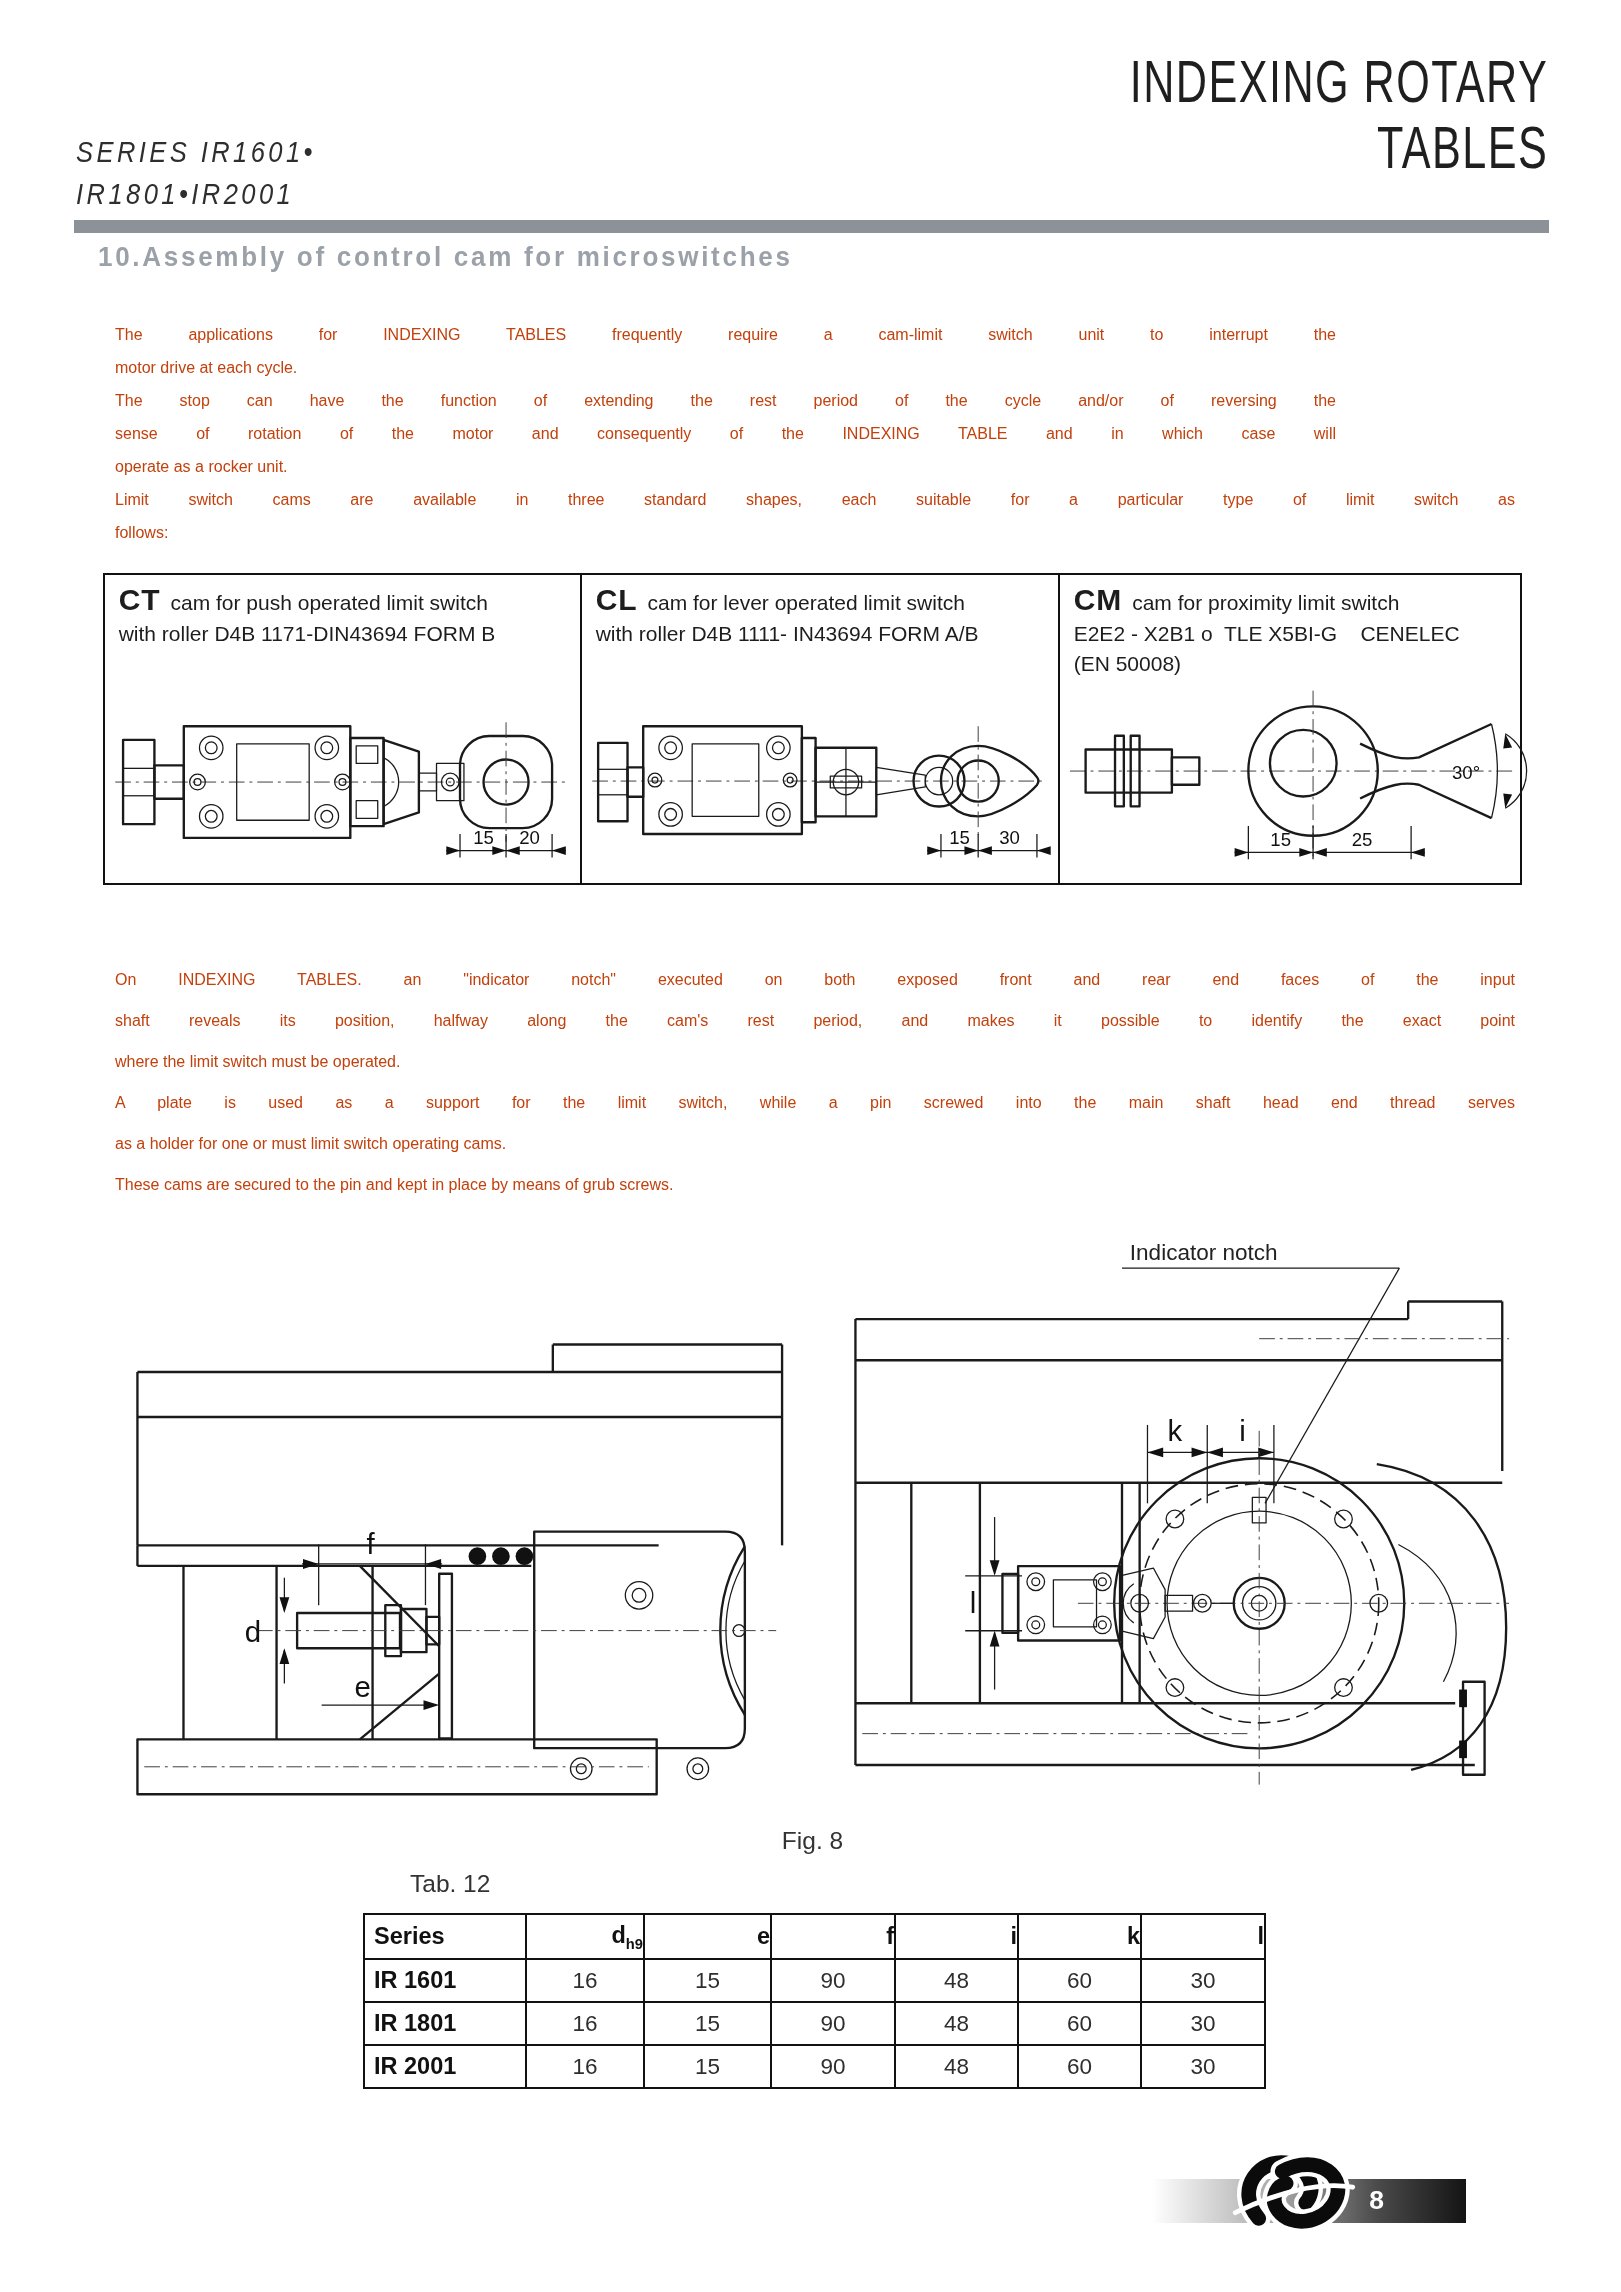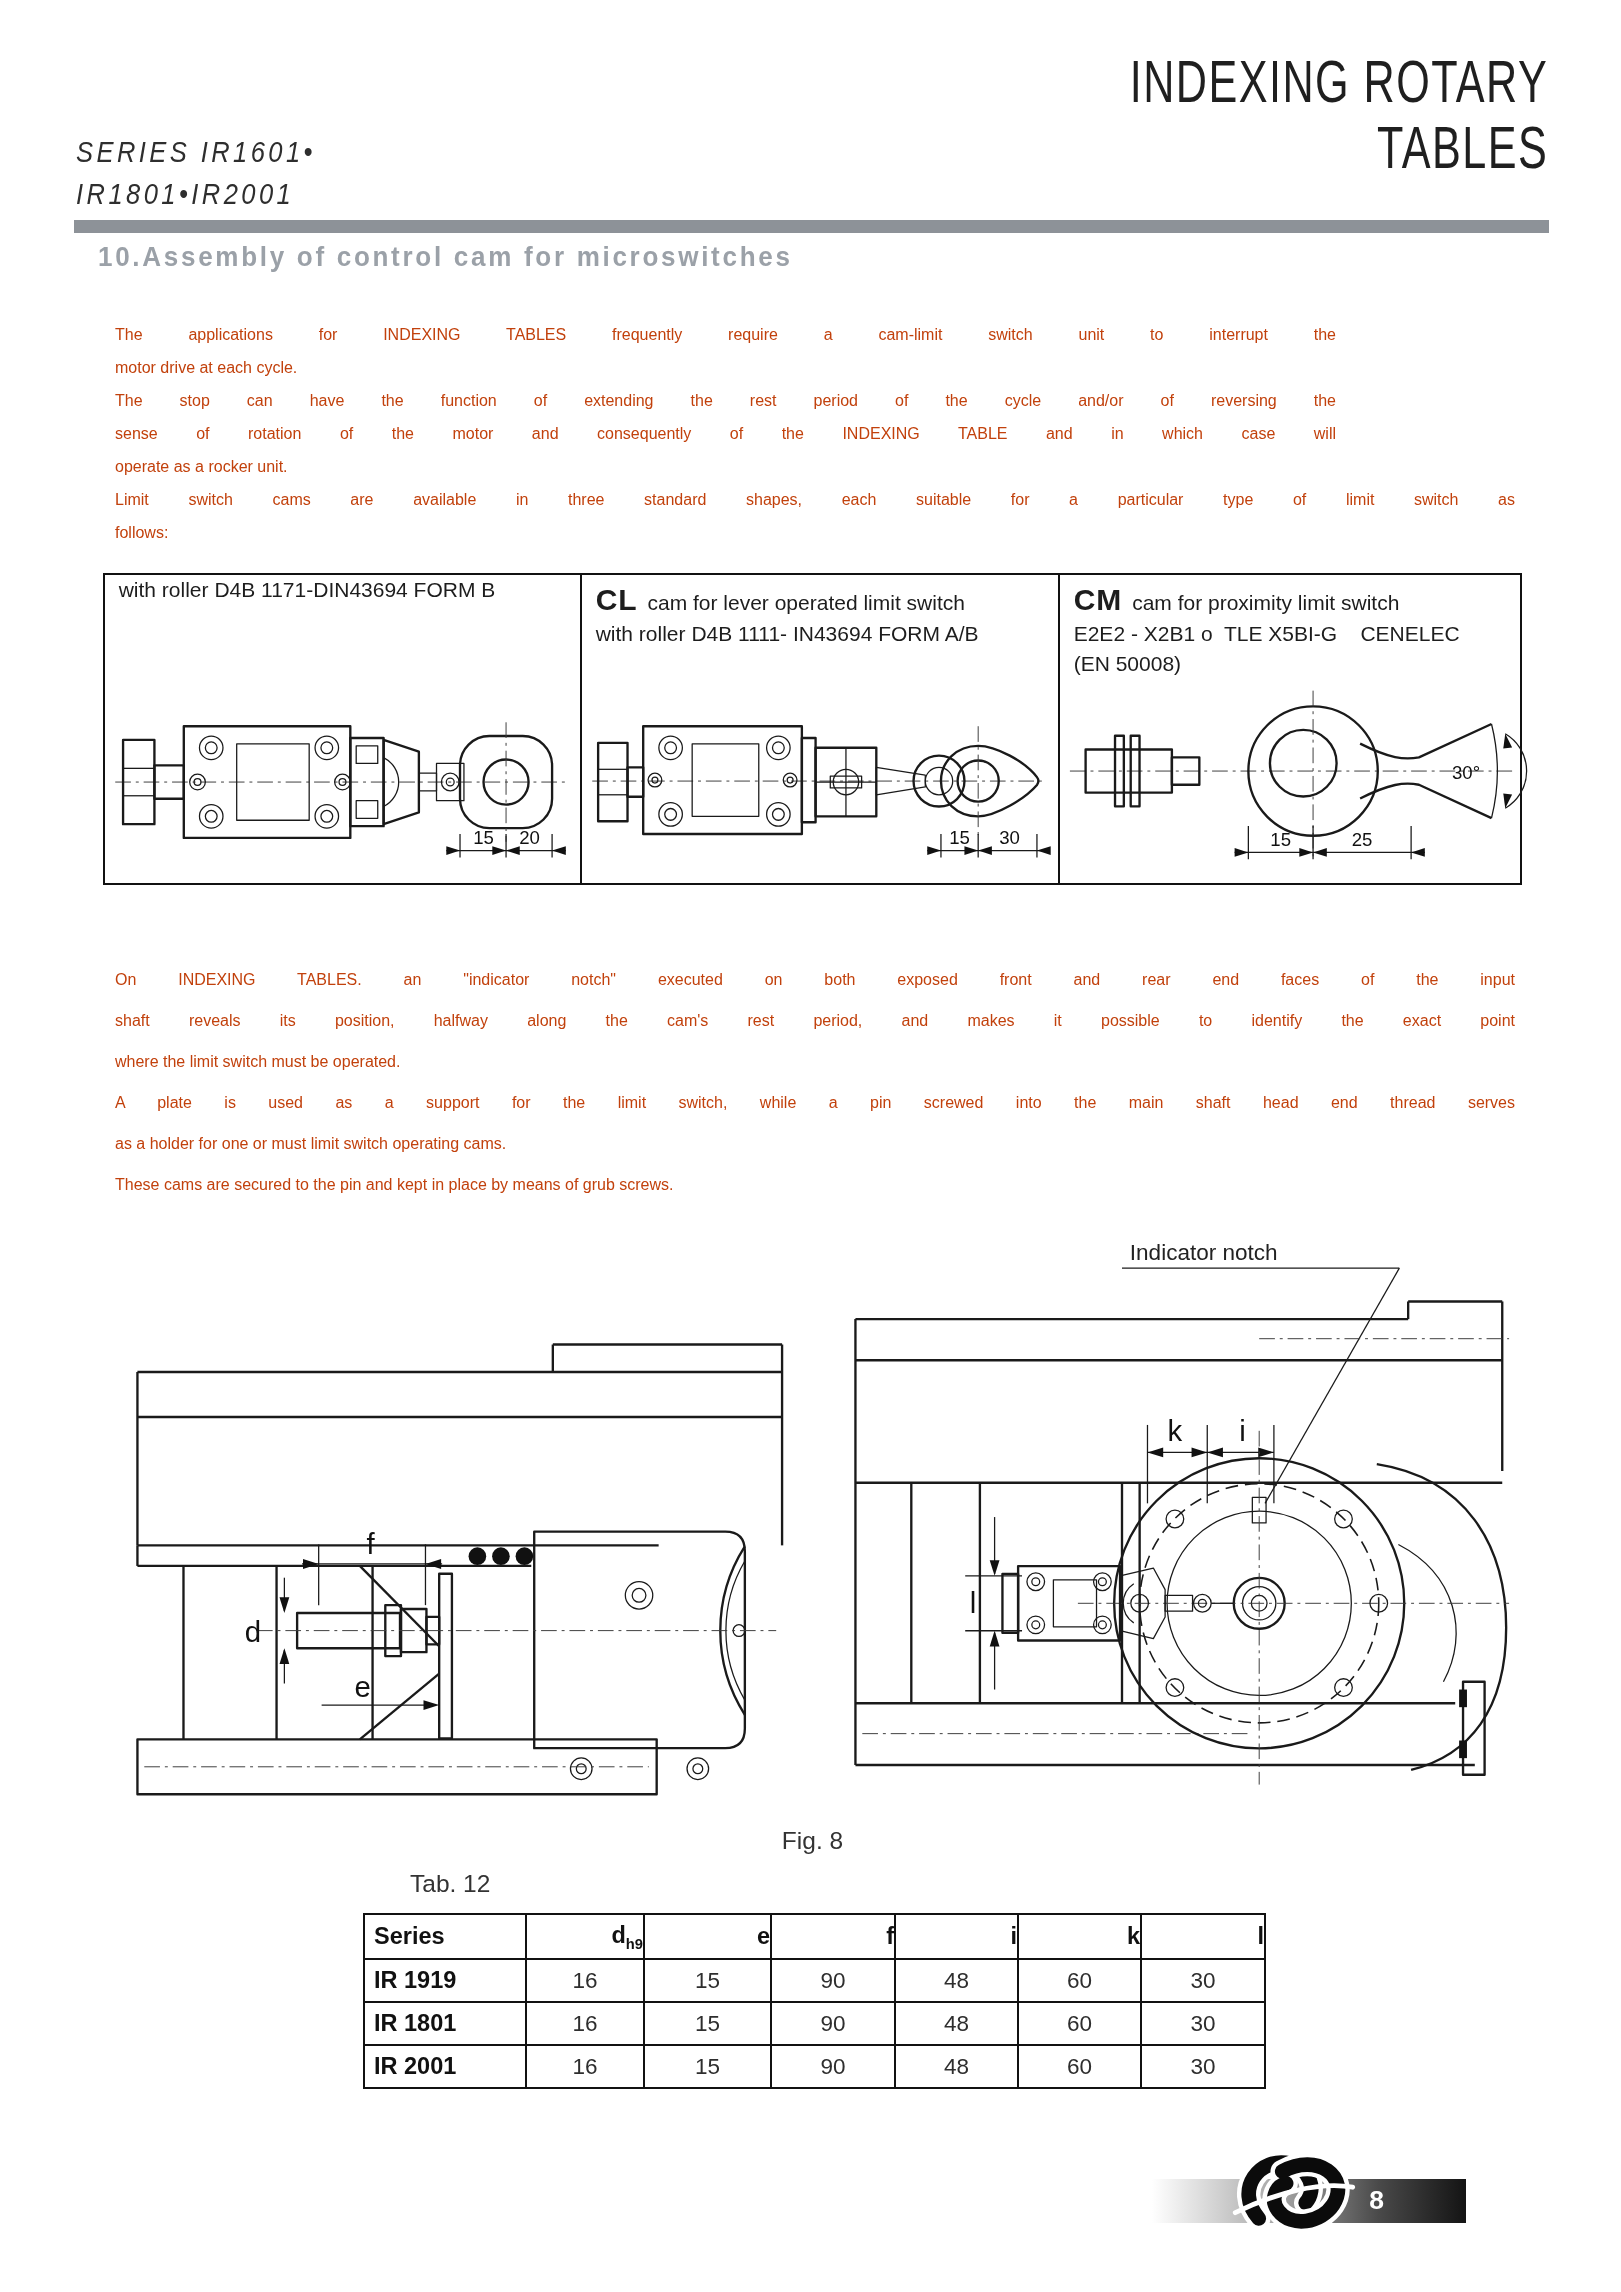--- a/index.html
+++ b/index.html
@@ -100,20 +100,21 @@
     <span class="line w1 just">The stop can have the function of extending the rest period of the cycle and/or of reversing the</span>
     <span class="line w1 just">sense of rotation of the motor and consequently of the INDEXING TABLE and in which case will</span>
     <span class="line w1">operate as a rocker unit.</span>
     <span class="line w2 just">Limit switch cams are available in three standard shapes, each suitable for a particular type of limit switch as</span>
     <span class="line w2">follows:</span>
   </div>
 
   <div class="fig7">
 
     <div class="cell cell-1">
+      <div class="cell-line1"><span class="code">CT</span><span>cam for push operated limit switch</span></div>
       <div class="cell-line">with roller D4B 1171-DIN43694 FORM B</div>
       <svg class="cell-svg" style="top:114px" width="461" height="191" viewBox="0 0 470 195">
         <line class="cdash" x1="4" y1="95" x2="466" y2="95"></line>
         <g class="s2">
           <rect x="12" y="52" width="32" height="86"></rect>
           <rect x="44" y="78" width="30" height="34"></rect>
           <rect x="74" y="38" width="170" height="114"></rect>
         </g>
         <g class="s1">
           <line x1="12" y1="81" x2="44" y2="81"></line>
@@ -452,21 +453,21 @@
         <th><span>d</span><sub>h9</sub></th>
         <th>e</th>
         <th>f</th>
         <th>i</th>
         <th>k</th>
         <th>l</th>
       </tr>
     </thead>
     <tbody>
       <tr>
-        <td class="c-series">IR 1919</td>
+        <td class="c-series">IR 1601</td>
         <td>16</td>
         <td>15</td>
         <td>90</td>
         <td>48</td>
         <td>60</td>
         <td>30</td>
       </tr>
       <tr>
         <td class="c-series">IR 1801</td>
         <td>16</td>

